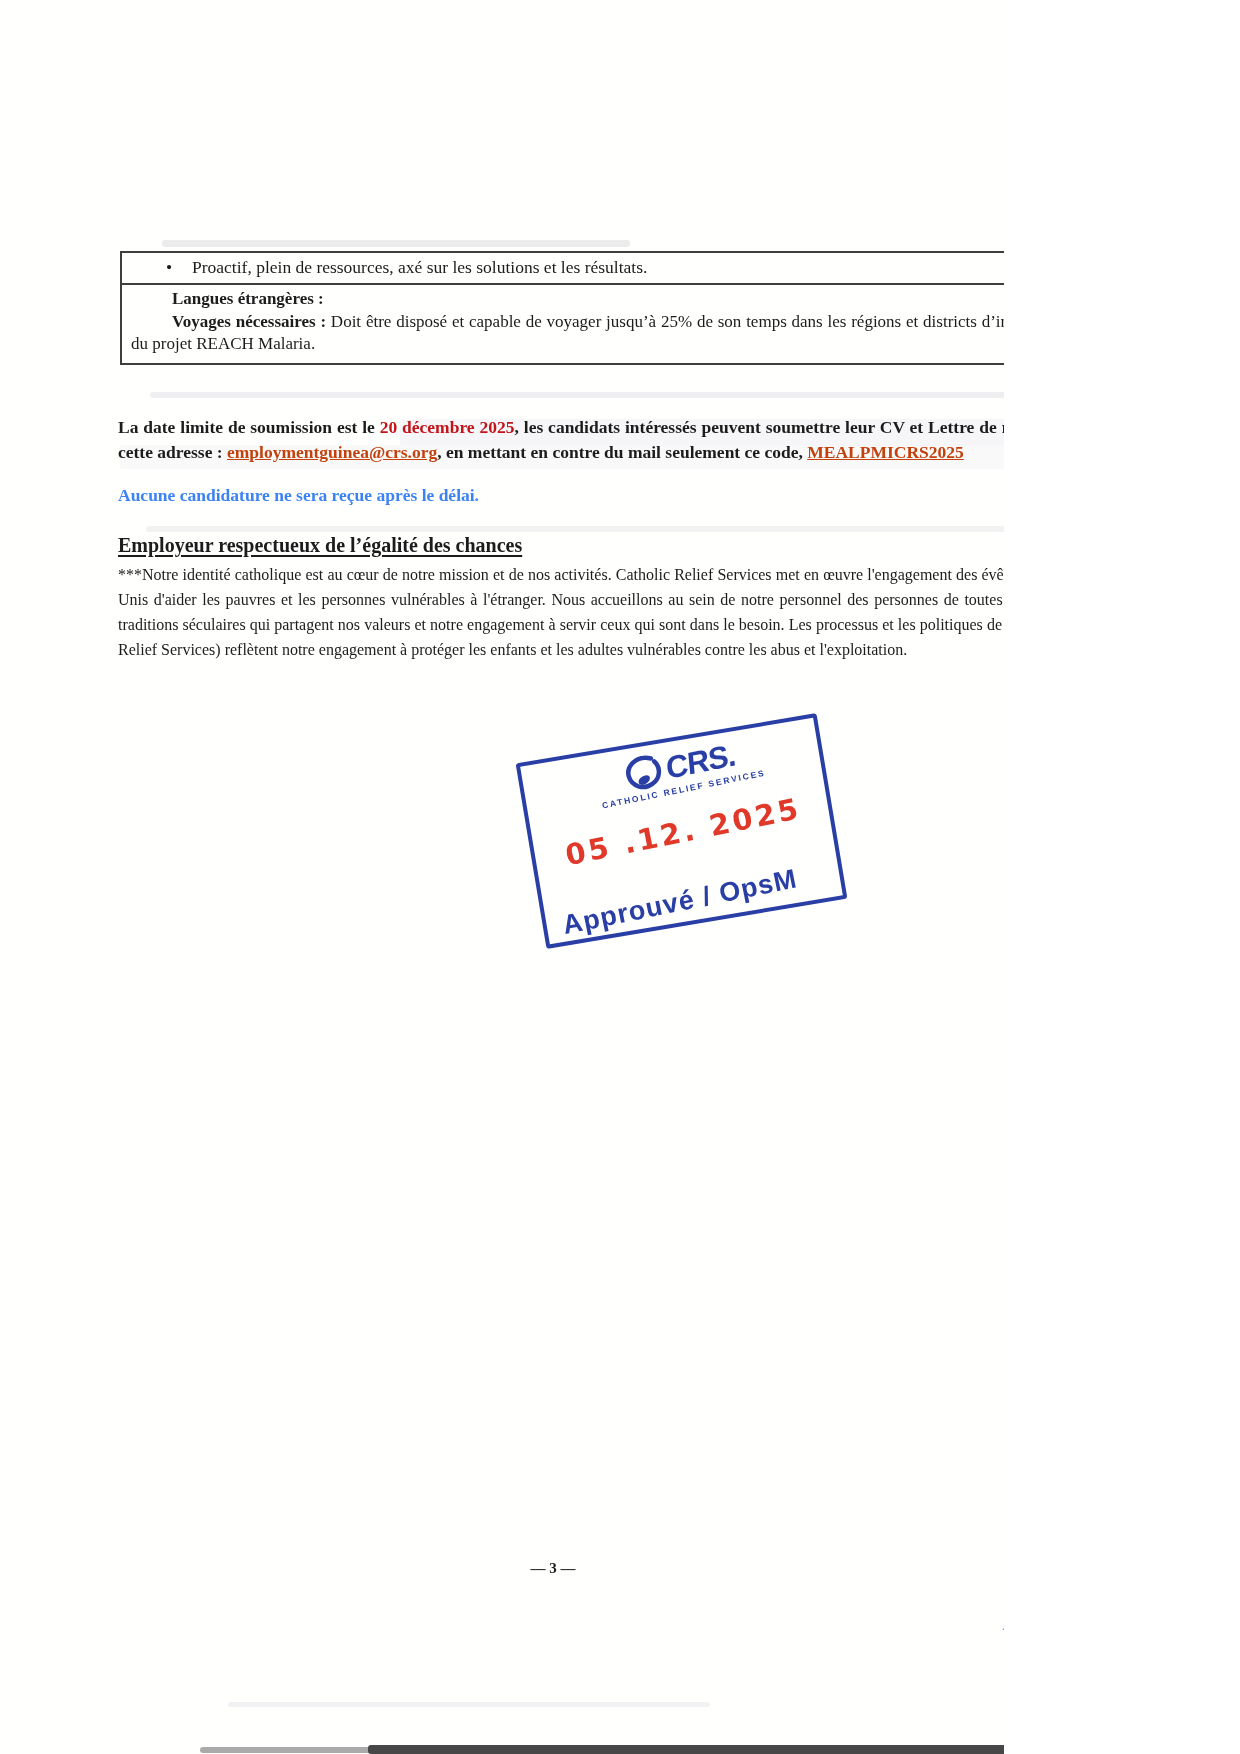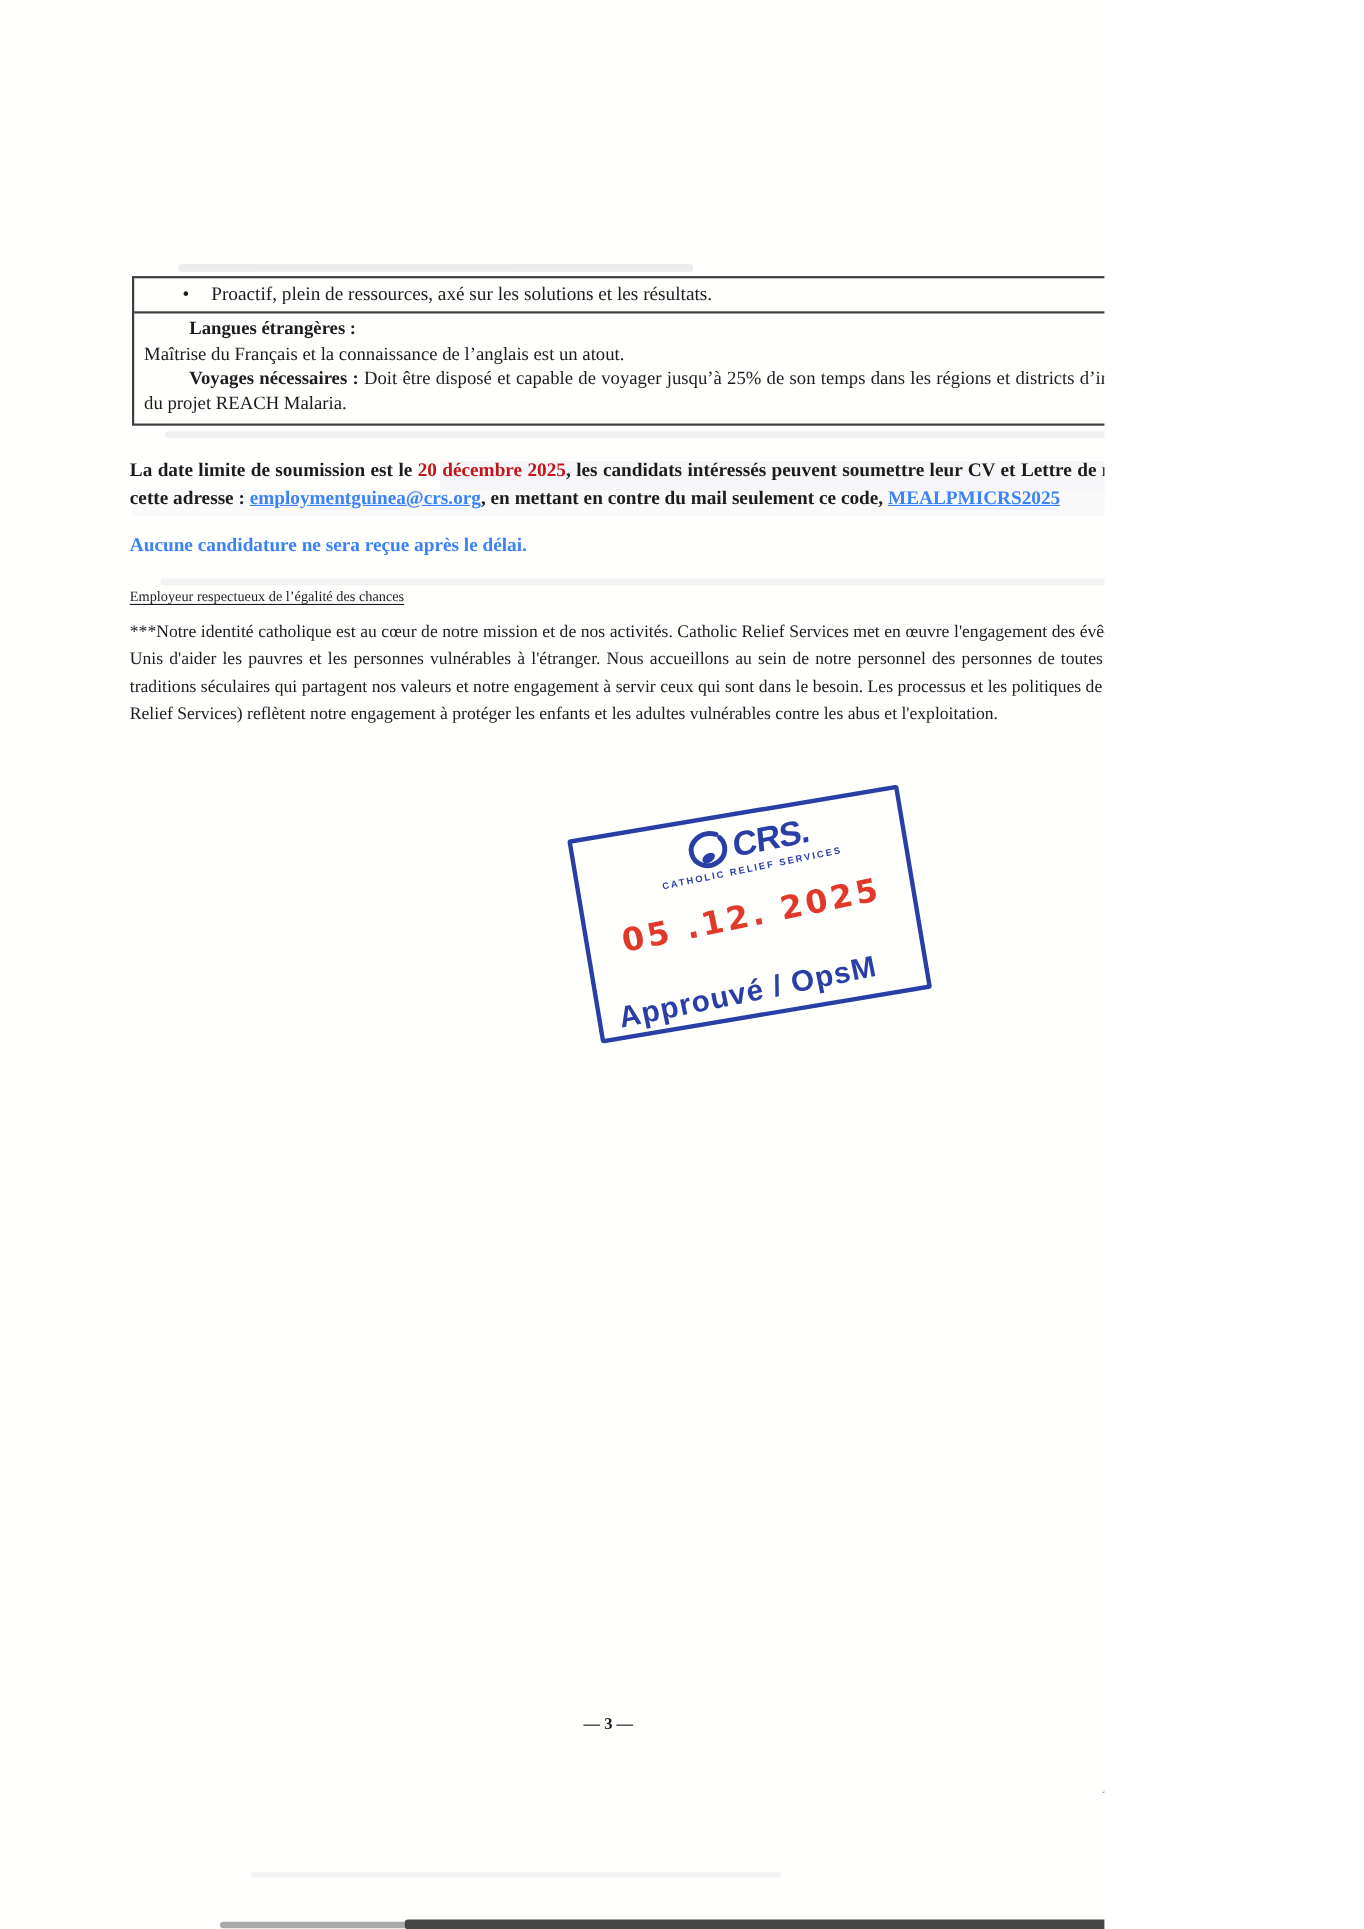--- a/index.html
+++ b/index.html
@@ -11,24 +11,24 @@
   
   #qual-table{left:120px;top:251px;width:966px;border:2px solid #3e3e3e;background:transparent;z-index:2;}
   #qual-bullet-row{border-bottom:2px solid #3e3e3e;padding:4px 8px 5px 44px;font-size:17.5px;}
   #qual-bullet-row .bullet{display:inline-block;width:26px;}
   #qual-rows{padding:3px 10px 7px 9px;font-size:17px;line-height:22.5px;}
   .tbl-label{font-weight:bold;margin-left:41px;}
   
   #deadline-block{left:118px;top:415px;width:978px;font-size:17.5px;font-weight:bold;
                   line-height:25px;text-align:justify;z-index:2;}
   .red-text{color:#c21419;}
-  .link-blue{color:#3b82f6;text-decoration:underline;cursor:pointer;}
+  .link-blue{color:#c2410c;text-decoration:underline;cursor:pointer;}
   #deadline-warning{margin-top:18px;color:#3b82f6;}
   
-  #eeo-heading{left:118px;top:534px;font-size:13px;font-weight:normal;
+  #eeo-heading{left:118px;top:534px;font-size:20px;font-weight:bold;
                text-decoration:underline;text-underline-offset:3px;z-index:2;}
   #eeo-body{left:118px;top:562px;width:982px;font-size:16px;line-height:25px;
             text-align:justify;z-index:2;}
   
   #stamp{left:529px;top:737px;width:297px;height:180px;transform:rotate(-9.5deg);
          border:4px solid #2a3fa5;border-radius:3px;z-index:3;}
   #stamp-logo{position:absolute;top:8px;left:62px;width:190px;transform:rotate(-2deg);
               color:#2a3fa5;text-align:center;}
   #stamp-logo-row{display:flex;align-items:center;justify-content:center;gap:2px;}
   #stamp-org-abbr{font-family:"Liberation Sans",sans-serif;font-weight:bold;font-size:31px;
@@ -65,21 +65,20 @@
   <div class="smudge" style="left:400px;top:419px;width:732px;height:27px;background:#f4f4f6;opacity:.8;"></div>
   <div class="smudge" style="left:120px;top:445px;width:1000px;height:24px;background:#f6f6f8;opacity:.7;"></div>
   <div class="smudge" style="left:146px;top:526px;width:938px;height:6px;background:#efefef;opacity:.8;"></div>
 
   <div id="qual-table" class="abs">
     <div id="qual-bullet-row">
       <span class="bullet">•</span><span>Proactif, plein de ressources, axé sur les solutions et les résultats.</span>
     </div>
     <div id="qual-rows">
       <div><span class="tbl-label">Langues étrangères :</span></div>
-      <div>Maîtrise du Français et la connaissance de l’anglais est un atout.</div>
       <div style="text-align:justify;"><span class="tbl-label">Voyages nécessaires :</span><span> Doit être disposé et capable de voyager jusqu’à 25% de son temps dans les régions et districts d’intervention du projet REACH Malaria.</span></div>
     </div>
   </div>
 
   <div id="deadline-block" class="abs">
     <div><span>La date limite de soumission est le </span><span class="red-text">20 décembre 2025</span><span>, les candidats intéressés peuvent soumettre leur CV et Lettre de motivation à cette adresse : </span><span class="link-blue">employmentguinea@crs.org</span><span>, en mettant en contre du mail seulement ce code, </span><span class="link-blue">MEALPMICRS2025</span></div>
     <div id="deadline-warning">Aucune candidature ne sera reçue après le délai.</div>
   </div>
 
   <div id="eeo-heading" class="abs">Employeur respectueux de l’égalité des chances</div>

